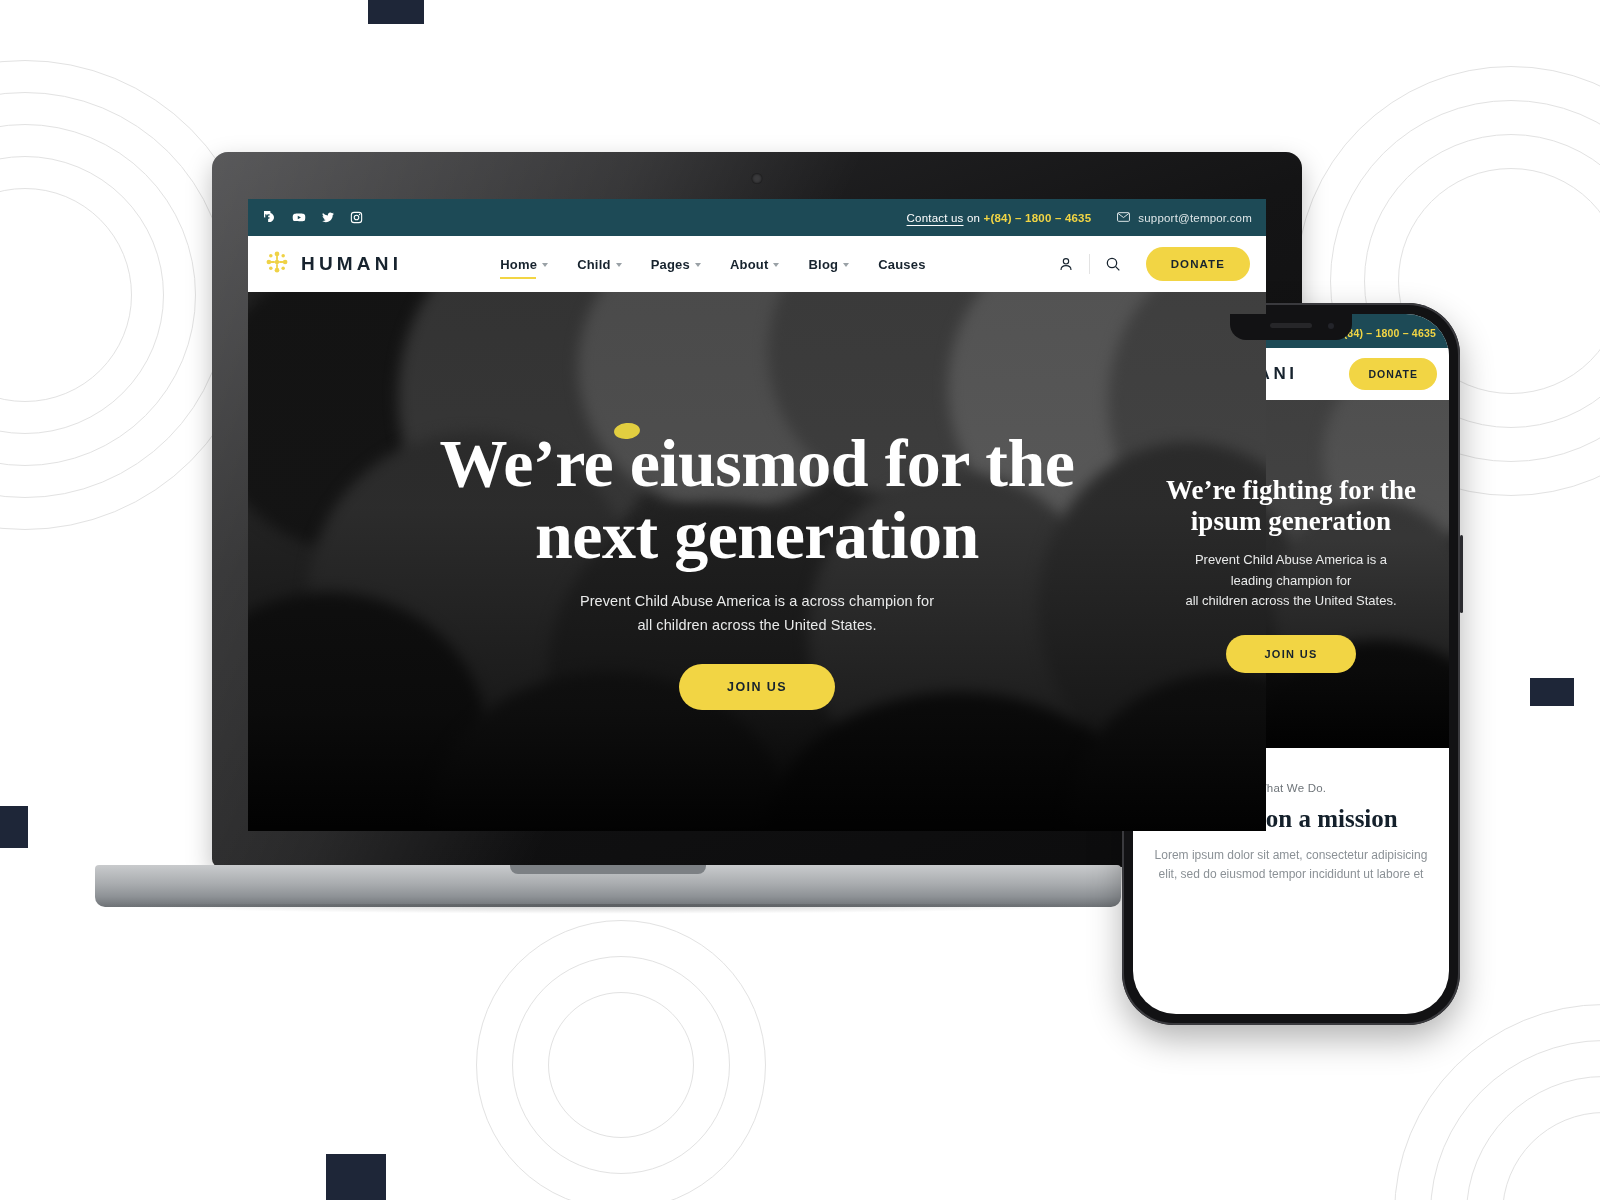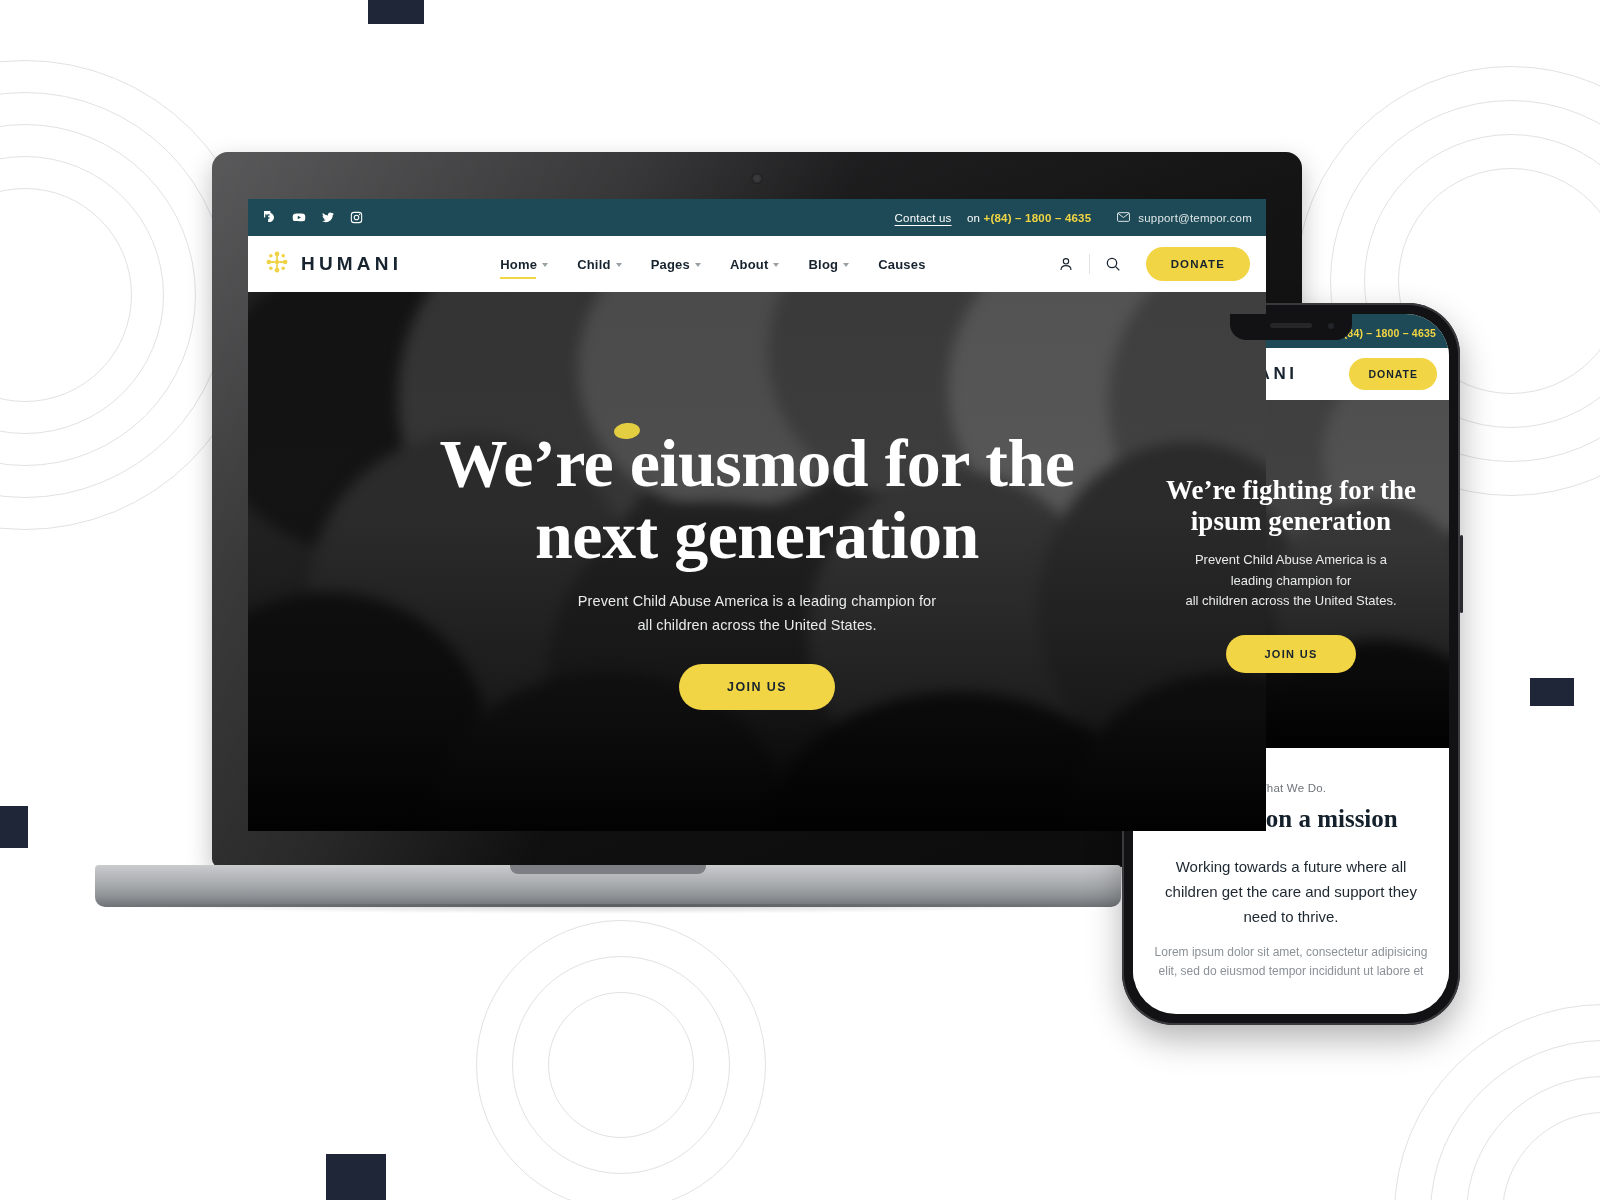--- a/index.html
+++ b/index.html
@@ -56,21 +56,21 @@
   
   .topbar {
     height: 37px; background:#1d4a56; display:flex; align-items:center;
     padding: 0 14px 0 16px; color:#ffffff;
   }
   .social { display:flex; align-items:center; gap:15px; }
   .social svg { display:block; }
   .topbar-right { margin-left:auto; display:flex; align-items:center; gap:26px;
     font-size:11.5px; letter-spacing:.2px; }
   .contact-link { color:#ffffff; text-decoration:underline; text-underline-offset:3px; }
-  .tb-on { color:#ffffff;margin-left:12px; }
+  .tb-on { color:#ffffff; }
   .tb-phone { color:#f2d544; font-weight:700; }
   .tb-mail { display:flex; align-items:center; gap:8px; color:#dfe7e9; }
 
   
   .navbar {
     height: 56px; background:#fff; display:flex; align-items:center;
     padding: 0 16px; position:relative;
   }
   .brand { display:flex; align-items:center; gap:11px; }
   .brand-name { font-size:19px; font-weight:700; letter-spacing:4.2px; color:#17232e; }
@@ -331,21 +331,21 @@
           <div class="hero-overlay"></div>
 
           <div class="hero-inner">
             <h1 class="hero-title">
               <div>
                 <span>We’re </span><span class="hl"><span class="brush"></span><span>eiusmod</span></span><span> for the</span>
               </div>
               <div>next generation</div>
             </h1>
             <p class="hero-sub">
-              <span>Prevent Child Abuse America is a leading champion for</span><br>
+              <span>Prevent Child Abuse America is a across champion for</span><br>
               <span>all children across the United States.</span>
             </p>
             <button class="btn-join">JOIN US</button>
           </div>
         </div>
 
       </div>
     </div>
 
     <div class="base"></div>
@@ -450,20 +450,19 @@
           </p>
           <button class="p-join">JOIN US</button>
         </div>
       </div>
 
       <div class="p-mission">
         <div class="p-eyebrow">What We Do.</div>
         <h2 class="p-mission-title">
           <span>We are </span><span class="hl"><span class="m-brush"></span><span>on a</span></span><span> mission</span>
         </h2>
-        <p class="p-mission-lead">Working towards a future where all children get the care and support they need to thrive.</p>
         <p class="p-mission-body">Lorem ipsum dolor sit amet, consectetur adipisicing elit, sed do eiusmod tempor incididunt ut labore et</p>
       </div>
 
     </div>
   </div>
 
 </div>
 
 </body></html>

